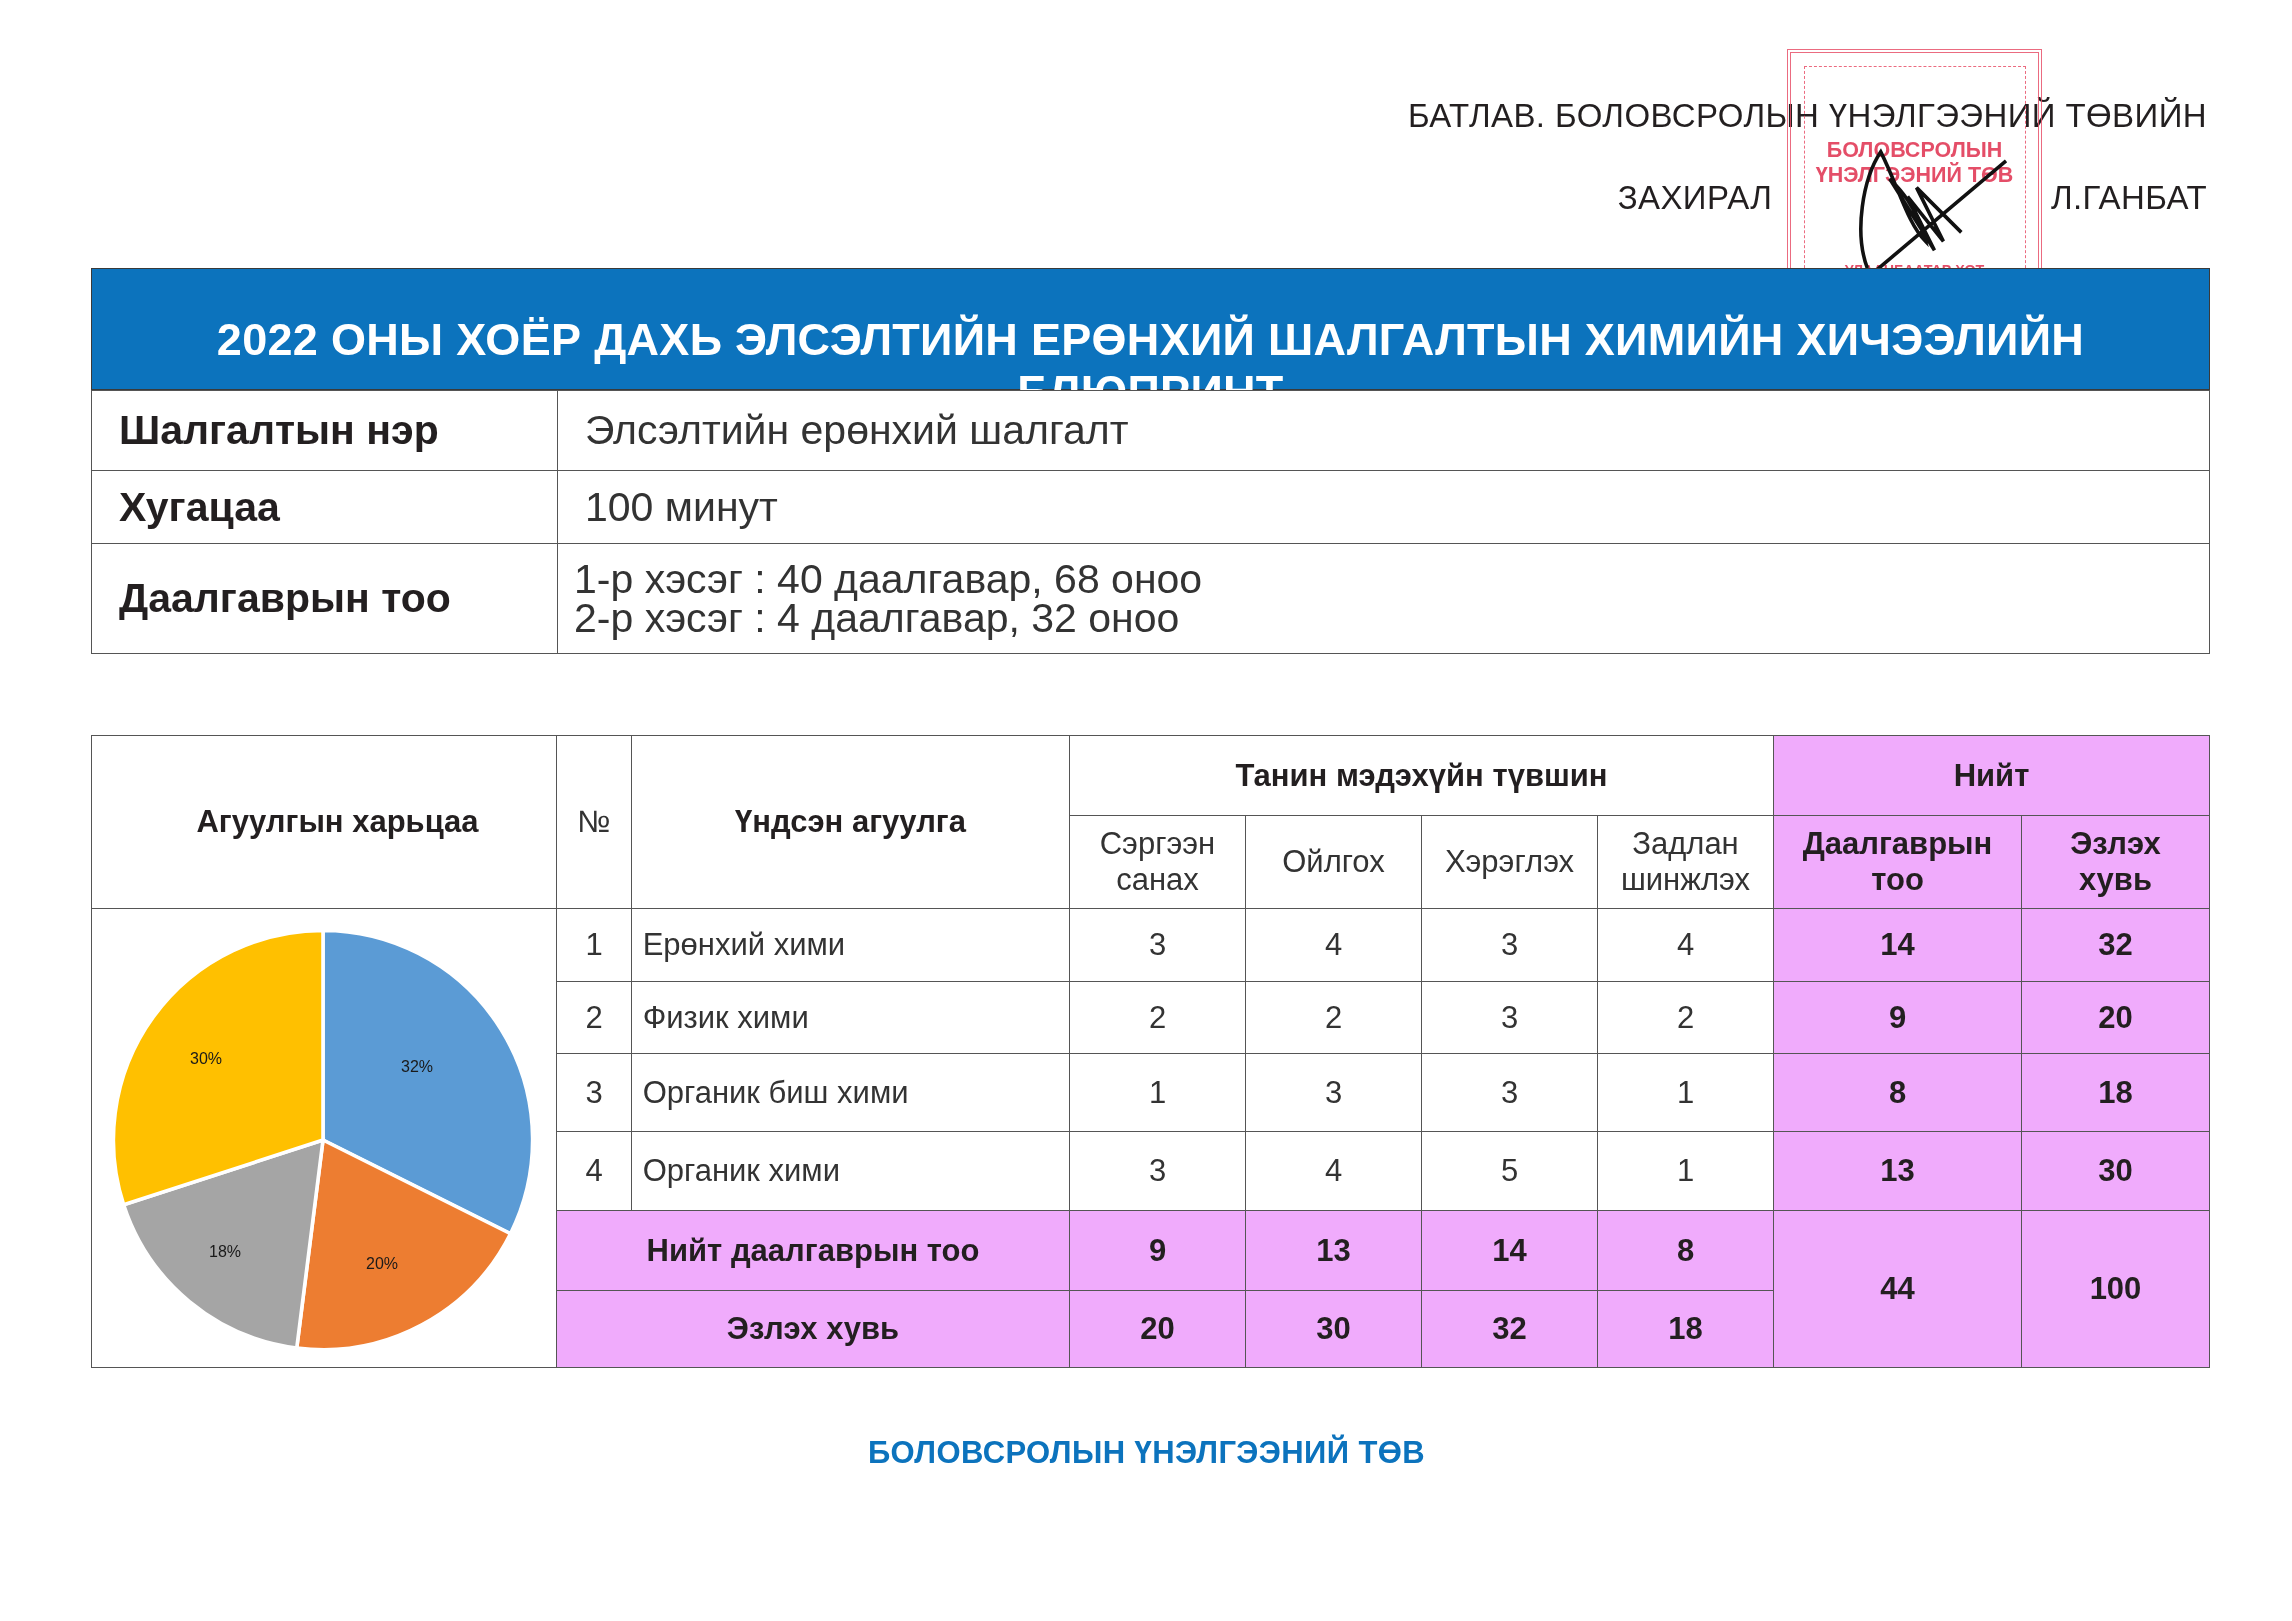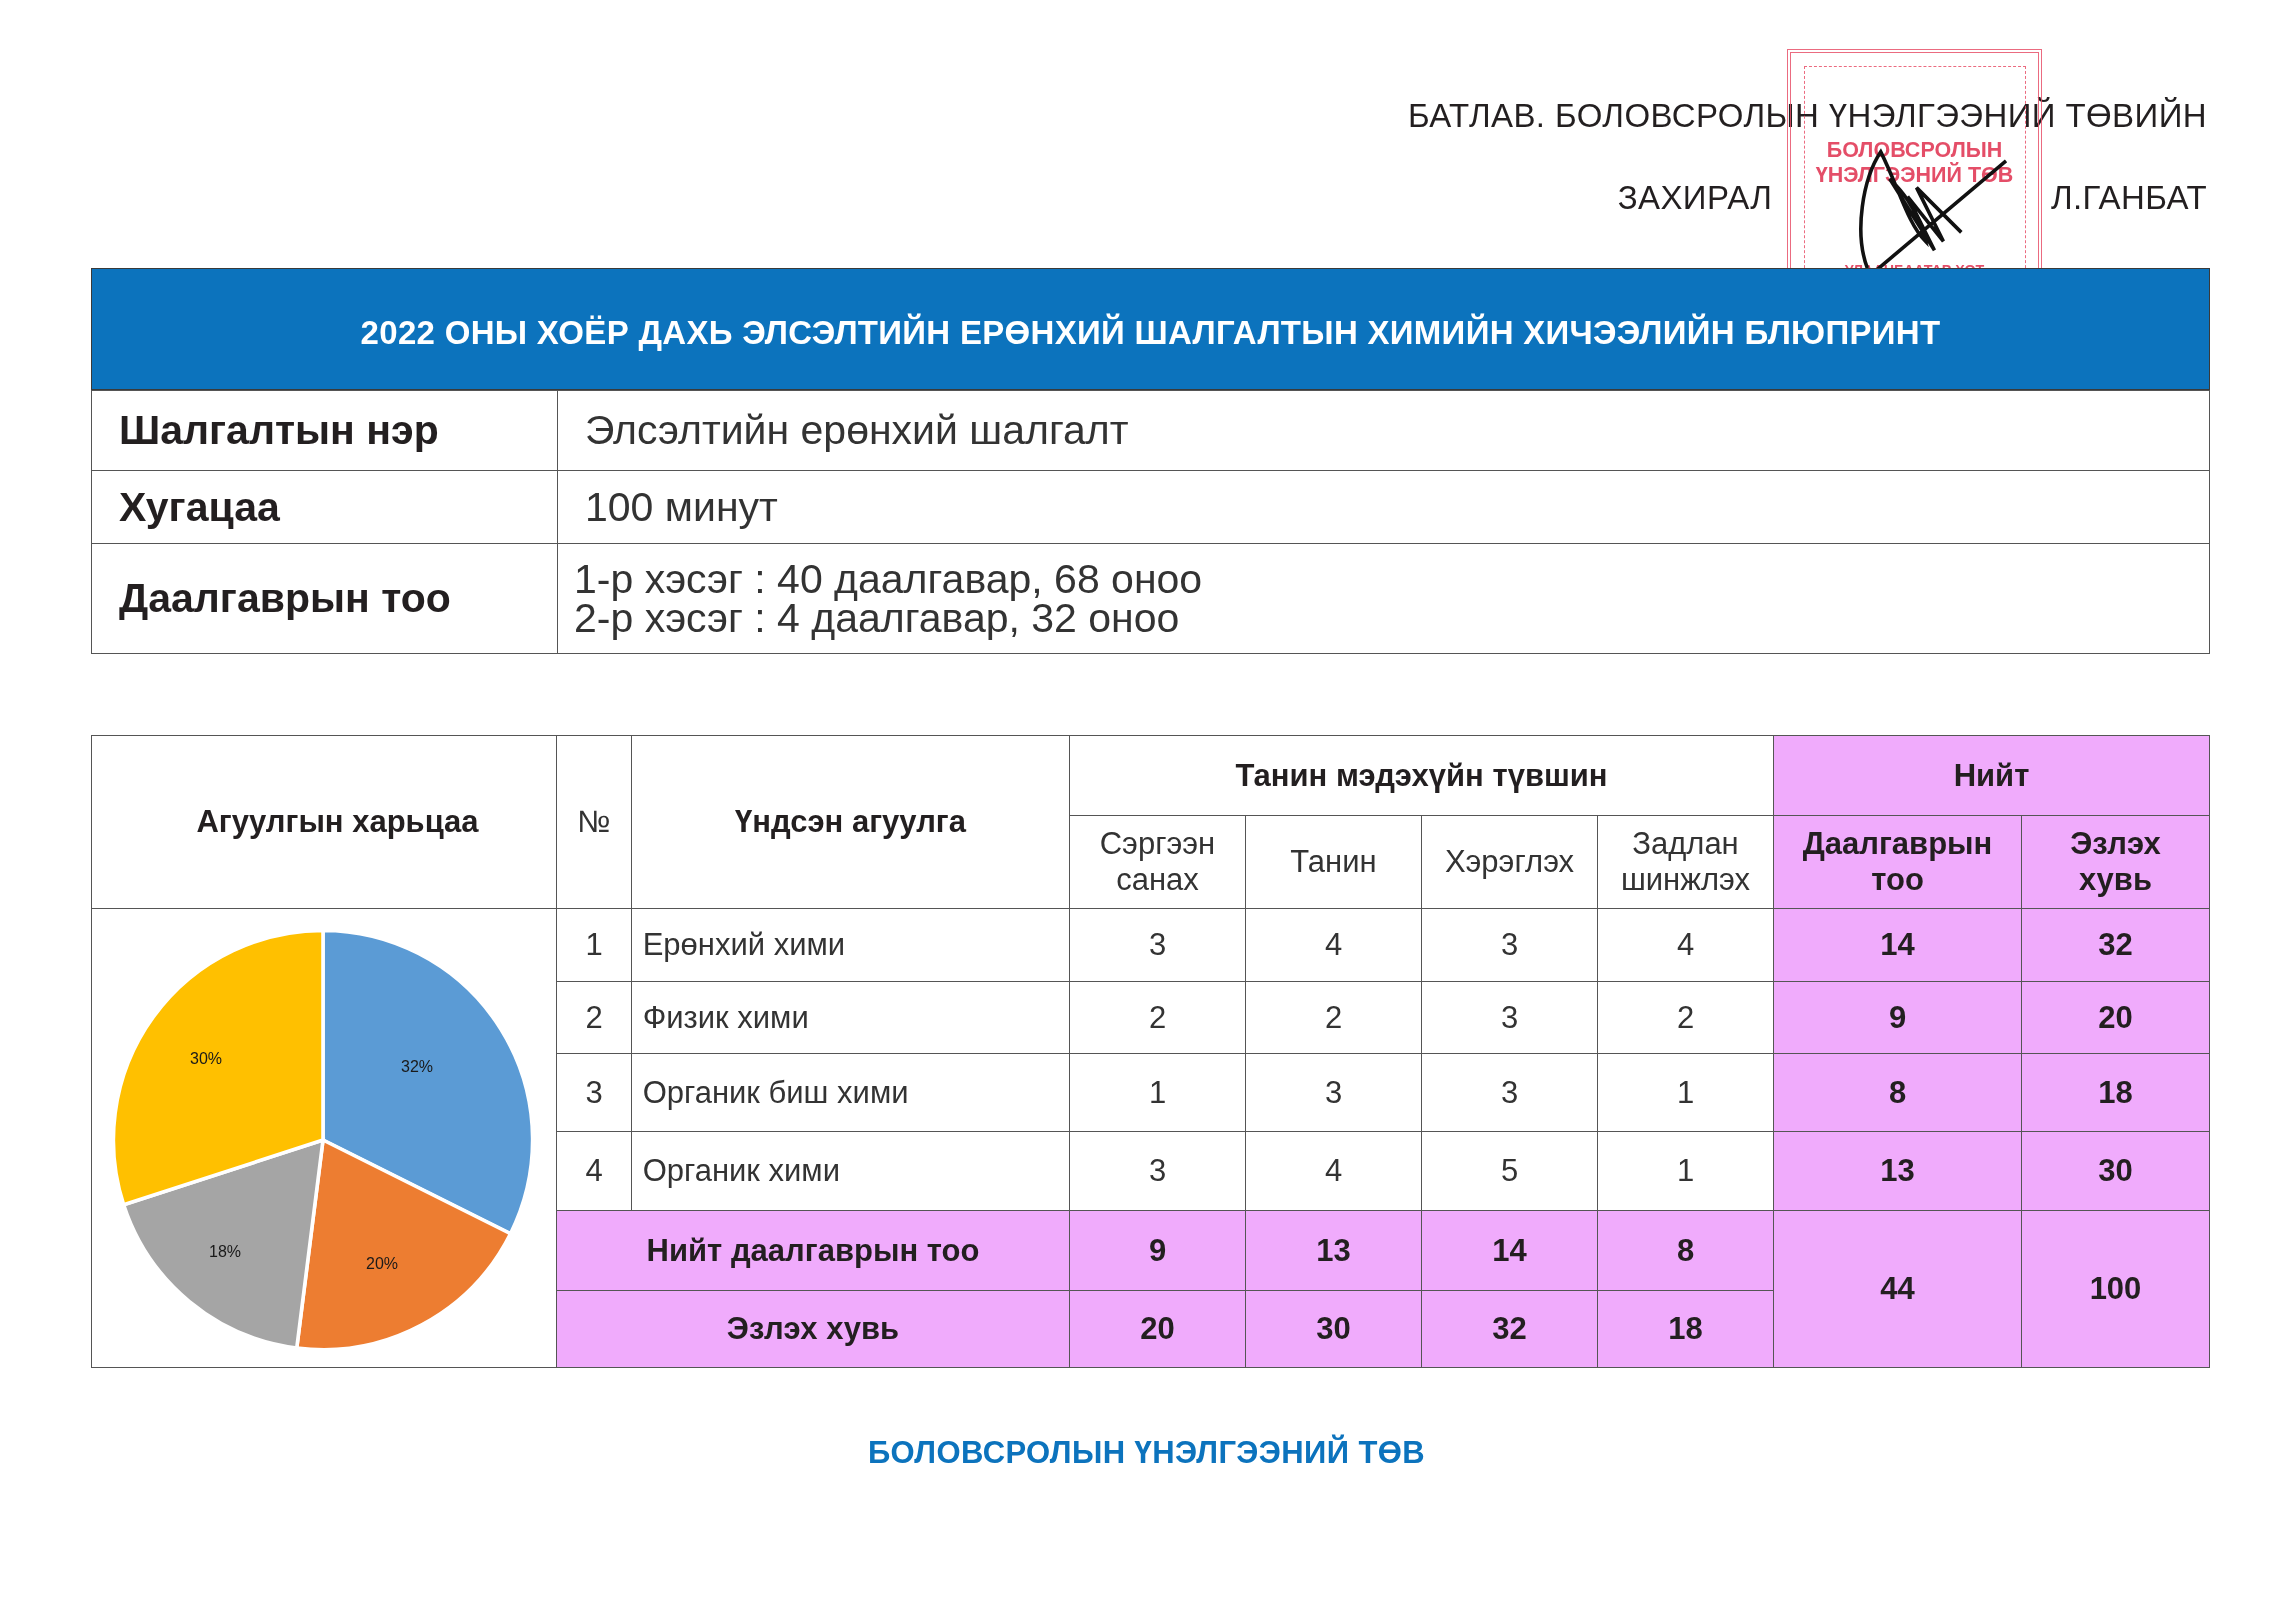--- a/index.html
+++ b/index.html
@@ -15,21 +15,21 @@
            border:4.5px double #e8526a; opacity:0.85; box-sizing:border-box; }
   .stamp .inner { position:absolute; left:12.5px; top:12.5px; right:12.5px; bottom:12.5px; border:1.8px dashed #e8526a; }
   .stamp .txt { position:absolute; left:0; right:0; top:85px; text-align:center; color:#e0304e;
                 font-weight:bold; font-size:21.5px; line-height:25px; }
   .stamp .bottom { position:absolute; left:0; right:0; bottom:27px; text-align:center; color:#e0304e; font-size:14.3px; font-weight:bold; }
   .signature { position:absolute; left:1827px; top:125px; width:197px; height:170px; }
 
   .header-band { position:absolute; left:91px; top:268px; width:2119px; height:122px;
                  background:#0c73bd; border:1.8px solid #3a3a3a; box-sizing:border-box; }
   .header-band .title { position:absolute; left:0; right:0; top:45px; text-align:center; color:#ffffff;
-                        font-weight:bold; font-size:33px; letter-spacing:0.3px; }
+                        font-weight:bold; font-size:45px; letter-spacing:0.3px; }
 
   table.info { position:absolute; left:91px; top:390px; width:2119px; border-collapse:collapse; table-layout:fixed; }
   table.info td { border:1.8px solid #555; font-size:41px; padding:0; }
   table.info td.lbl { font-weight:bold; padding-left:27px; width:438px; }
   table.info td.val { padding-left:27px; color:#333; }
   table.info td.val.tight { padding-left:16px; line-height:39px; }
 
   table.grid { position:absolute; left:91px; top:735px; width:2119px; border-collapse:collapse; table-layout:fixed; }
   table.grid td { border:1.8px solid #555; text-align:center; font-size:31px; padding:0; }
   table.grid .bold { font-weight:bold; }
@@ -105,21 +105,21 @@
     <td rowspan="2" class="light">№</td>
     <td rowspan="2" class="bold">Үндсэн агуулга</td>
     <td colspan="4" class="bold">Танин мэдэхүйн түвшин</td>
     <td colspan="2" class="bold shade">Нийт</td>
   </tr>
   <tr style="height:93px">
     <td class="light">
           <div>Сэргээн</div>
           <div>санах</div>
         </td>
-    <td class="light">Танин</td>
+    <td class="light">Ойлгох</td>
     <td class="light">Хэрэглэх</td>
     <td class="light">
           <div>Задлан</div>
           <div>шинжлэх</div>
         </td>
     <td class="bold shade">
           <div>Даалгаврын</div>
           <div>тоо</div>
         </td>
     <td class="bold shade">

